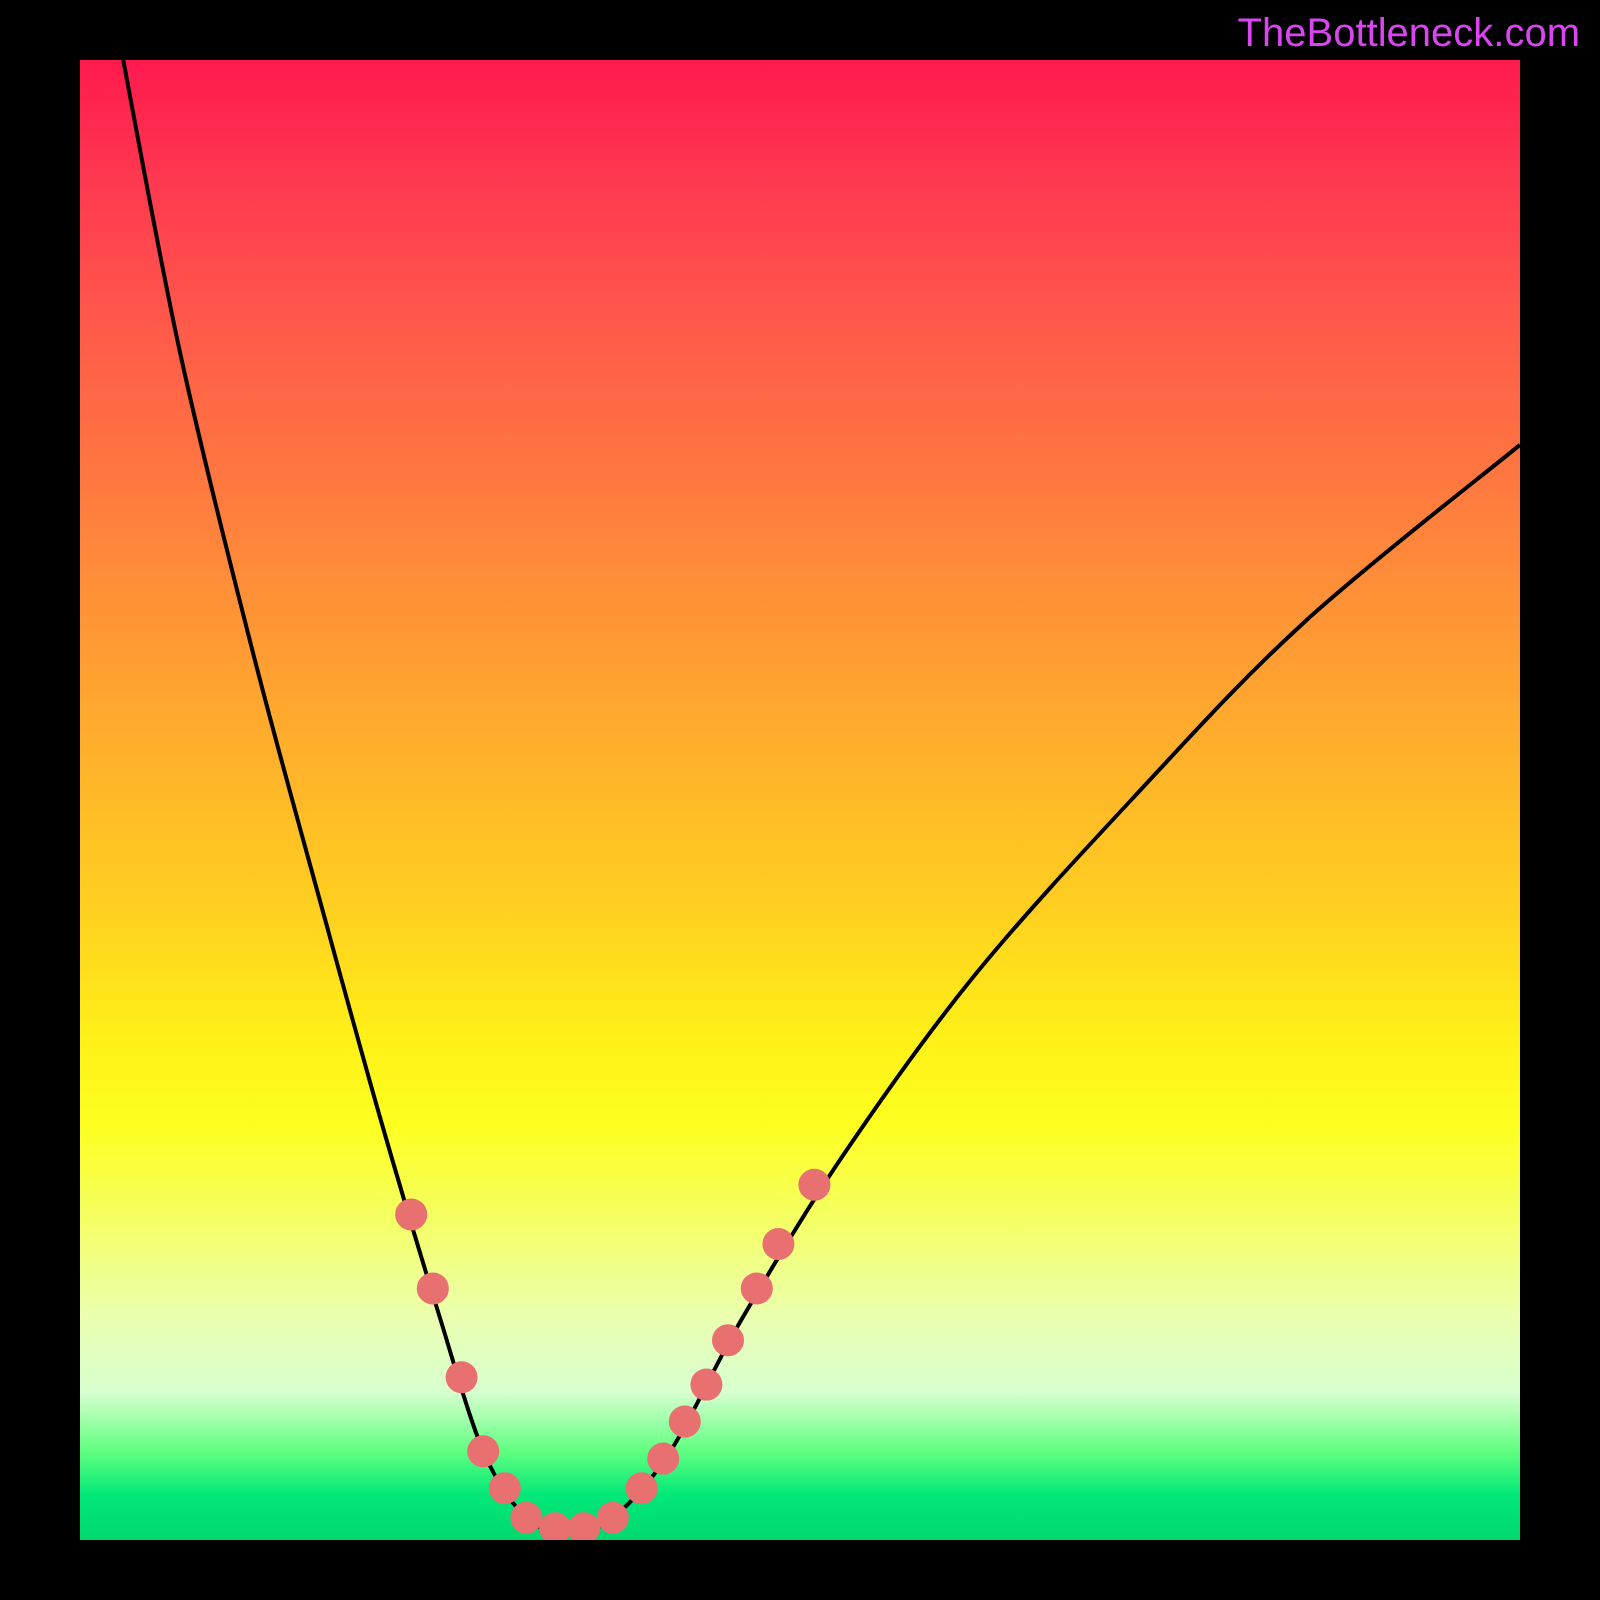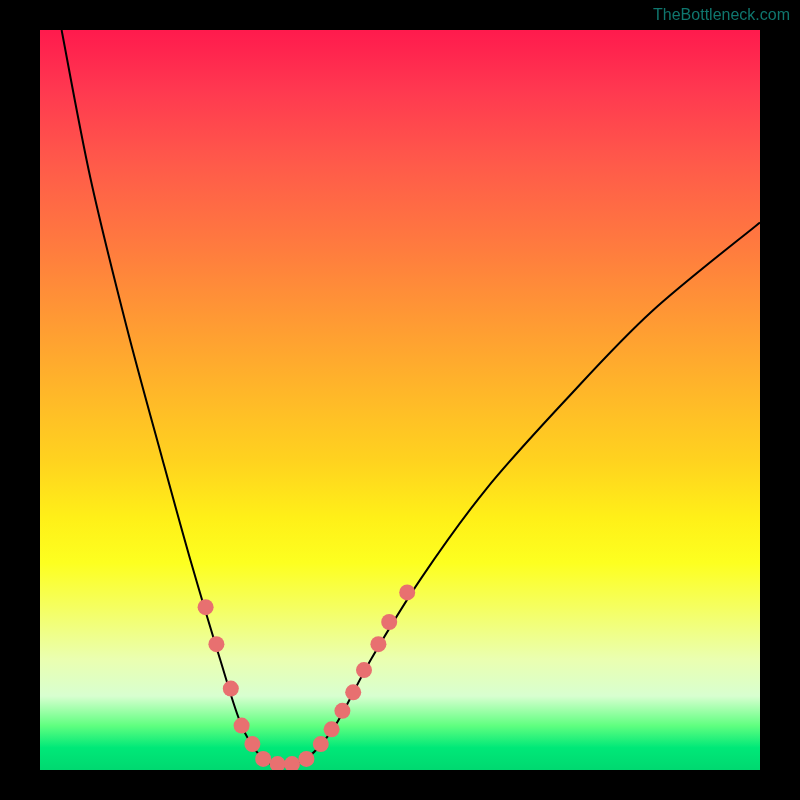--- a/index.html
+++ b/index.html
@@ -12,22 +12,22 @@
       height: 800px;
       background: #000;
       position: relative;
       overflow: hidden;
       font-family: Arial, sans-serif;
     }
     .watermark {
       position: absolute;
       top: 6px;
       right: 10px;
-      color: #0f766e;
-      font-size: 16px;
+      color: #d946ef;
+      font-size: 20px;
       font-weight: 500;
       z-index: 100;
     }
     .plot-area {
       position: absolute;
       left: 40px;
       top: 30px;
       width: 720px;
       height: 740px;
       overflow: hidden;

